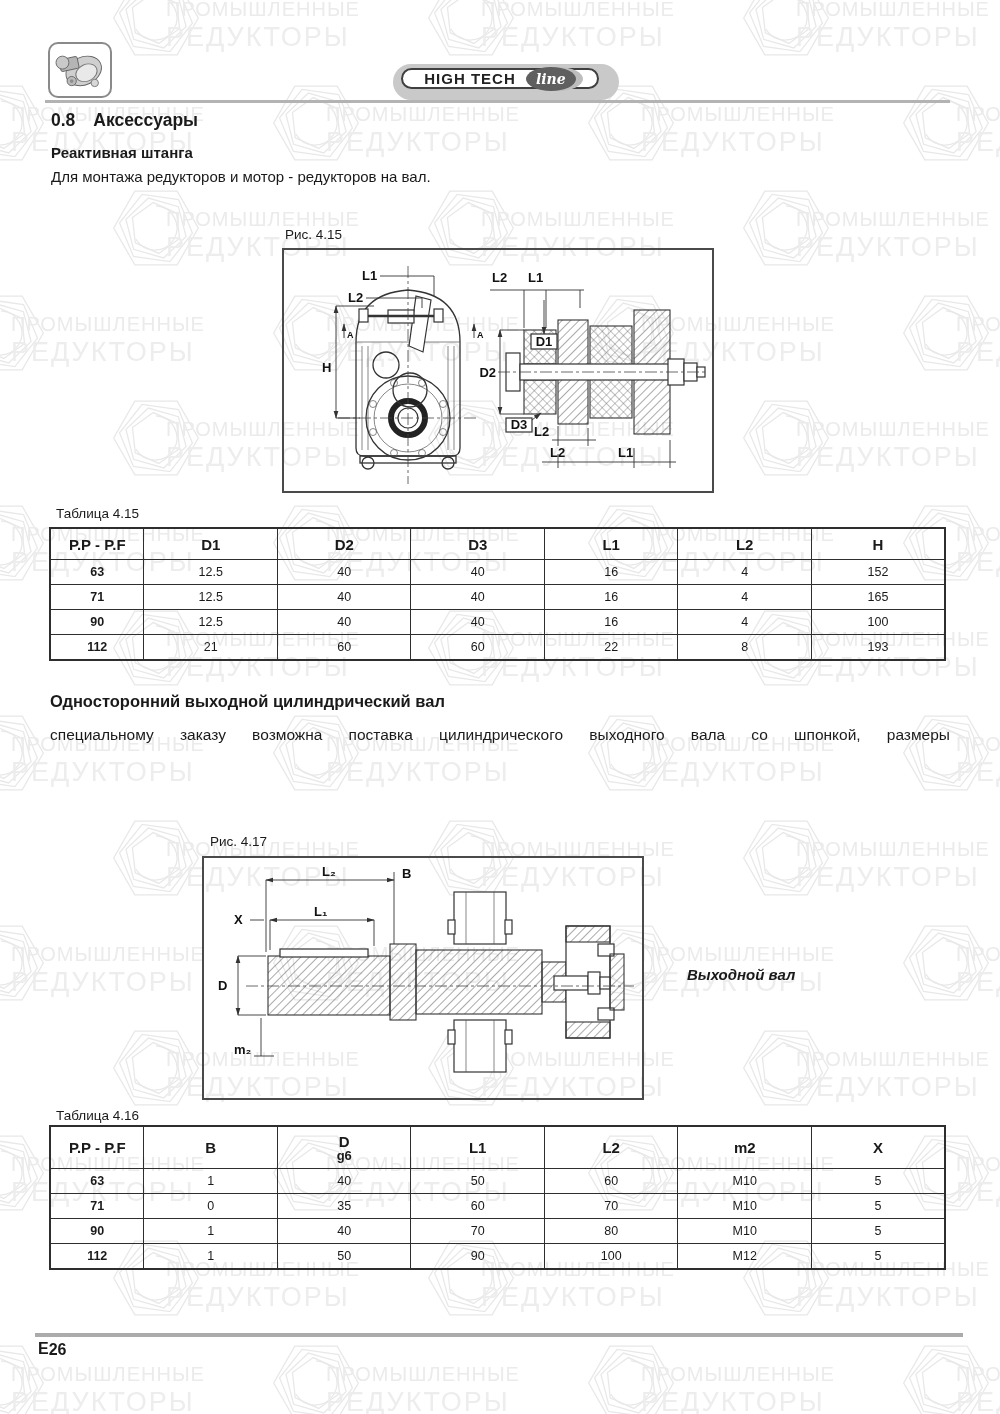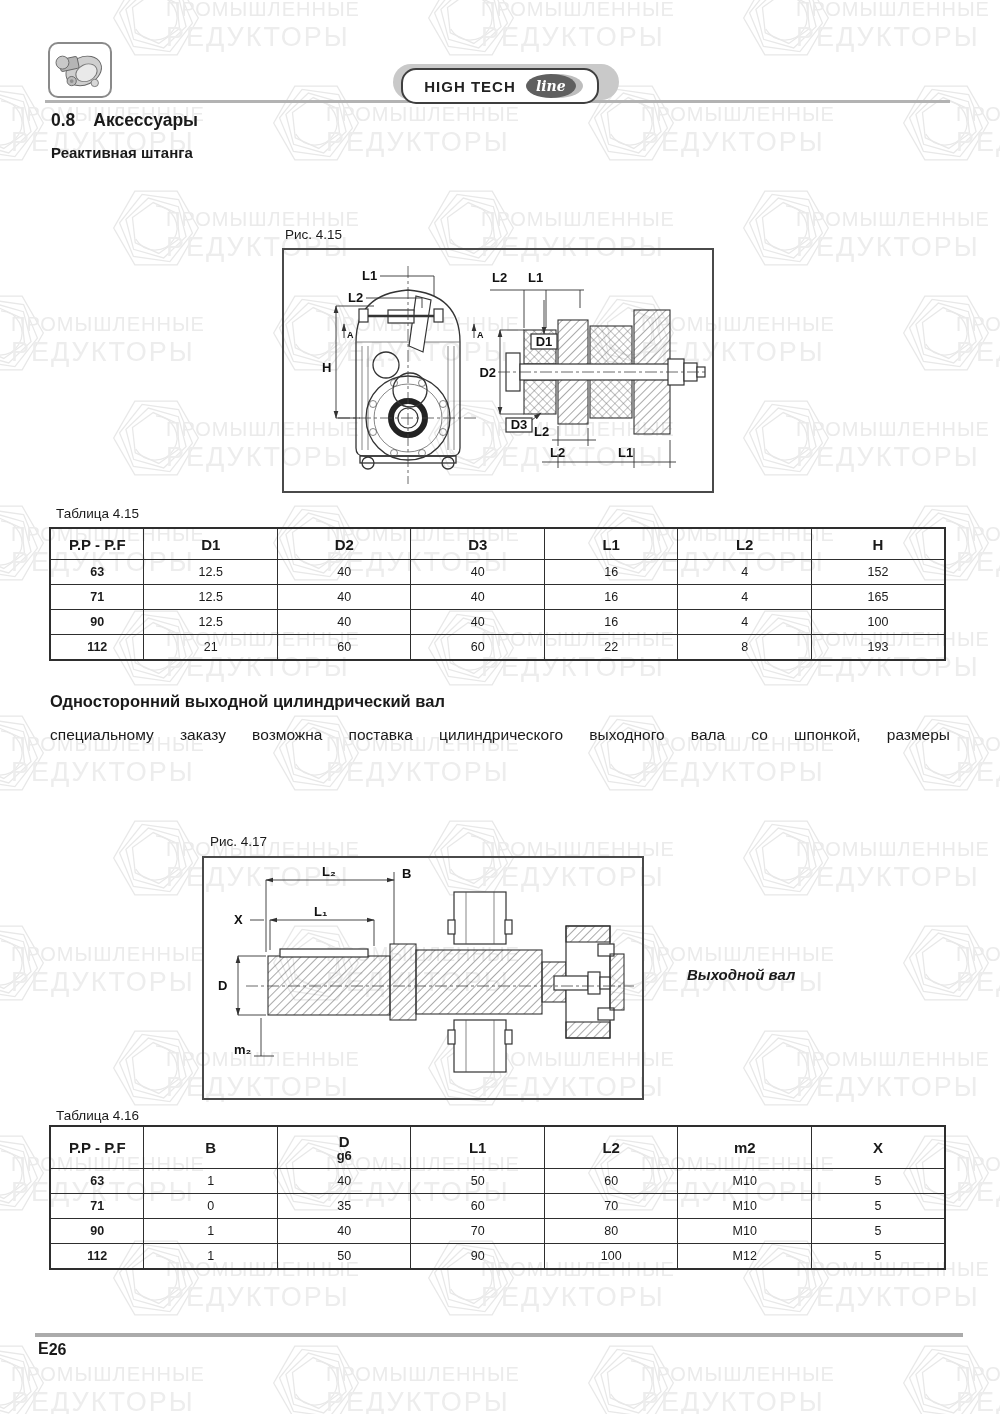--- a/index.html
+++ b/index.html
@@ -12,21 +12,21 @@
   .wm-text{position:absolute;left:56px;top:28px;white-space:nowrap;}
   .wm-l1{font-size:20px;letter-spacing:1px;color:#ebebeb;}
   .wm-l2{font-size:27px;letter-spacing:2px;color:#ededed;margin-top:1px;}
   
   .content{position:absolute;inset:0;z-index:1;}
   .abs{position:absolute;}
   
   .icon-box{left:48px;top:42px;width:60px;height:52px;border:2px solid #8a8a8a;border-radius:10px;background:#fff;}
   .header-rule{left:45px;top:100px;width:905px;height:3px;background:#b3b3b3;}
   .badge{left:393px;top:64px;width:226px;height:36px;background:#c9c9c9;border-radius:18px;}
-  .badge-inner{position:absolute;left:8px;top:4px;width:198px;height:36px;background:#fff;border:2px solid #3f3f3f;
+  .badge-inner{position:absolute;left:8px;top:4px;width:198px;height:21px;background:#fff;border:2px solid #3f3f3f;
                border-radius:15px;box-sizing:border-box;display:flex;align-items:center;justify-content:center;gap:10px;}
   .badge-label{font-weight:bold;font-size:15px;letter-spacing:1px;color:#222;}
   .line-wrap{position:relative;width:50px;height:24px;}
   .line-wrap::after{content:"";position:absolute;left:7px;top:0;width:50px;height:24px;background:#bdbdbd;border-radius:50%;}
   .line-oval{position:absolute;left:0;top:0;width:50px;height:24px;background:#5f5f5f;border-radius:50%;z-index:1;
              display:flex;align-items:center;justify-content:center;color:#fff;
              font-family:"DejaVu Serif","Liberation Serif",serif;font-style:italic;font-weight:bold;font-size:14px;}
   
   .section-head{left:51px;top:110px;font-size:17.5px;font-weight:bold;}
   .section-head .num{margin-right:18px;}
@@ -557,20 +557,21 @@
         <span class="line-wrap">
           <span class="line-oval">line</span>
         </span>
       </div>
     </div>
 
     <div class="abs section-head">
       <span class="num">0.8</span><span>Аксессуары</span>
     </div>
     <div class="abs sub-heading">Реактивная штанга</div>
+    <div class="abs desc">Для монтажа редукторов и мотор - редукторов на вал.</div>
 
     <div class="abs fig-caption" style="left:285px;top:227px">Рис. 4.15</div>
     <div class="abs fig-box" style="left:282px;top:248px;width:428px;height:241px">
       <svg viewBox="0 0 428 241" width="428" height="241">
 
         <path class="ol" d="M72,92 Q72,44 124,40 Q176,44 176,92 L176,198 Q176,206 168,206 L80,206 Q72,206 72,198 Z"></path>
         <line class="thin" x1="72" y1="92" x2="176" y2="92"></line>
         <path class="thin" d="M78,96 V200 M84,96 V200 M164,96 V200 M170,96 V200"></path>
         <rect class="ol" x="76" y="206" width="96" height="7"></rect>
         <circle class="ol" cx="84" cy="213" r="6"></circle>

